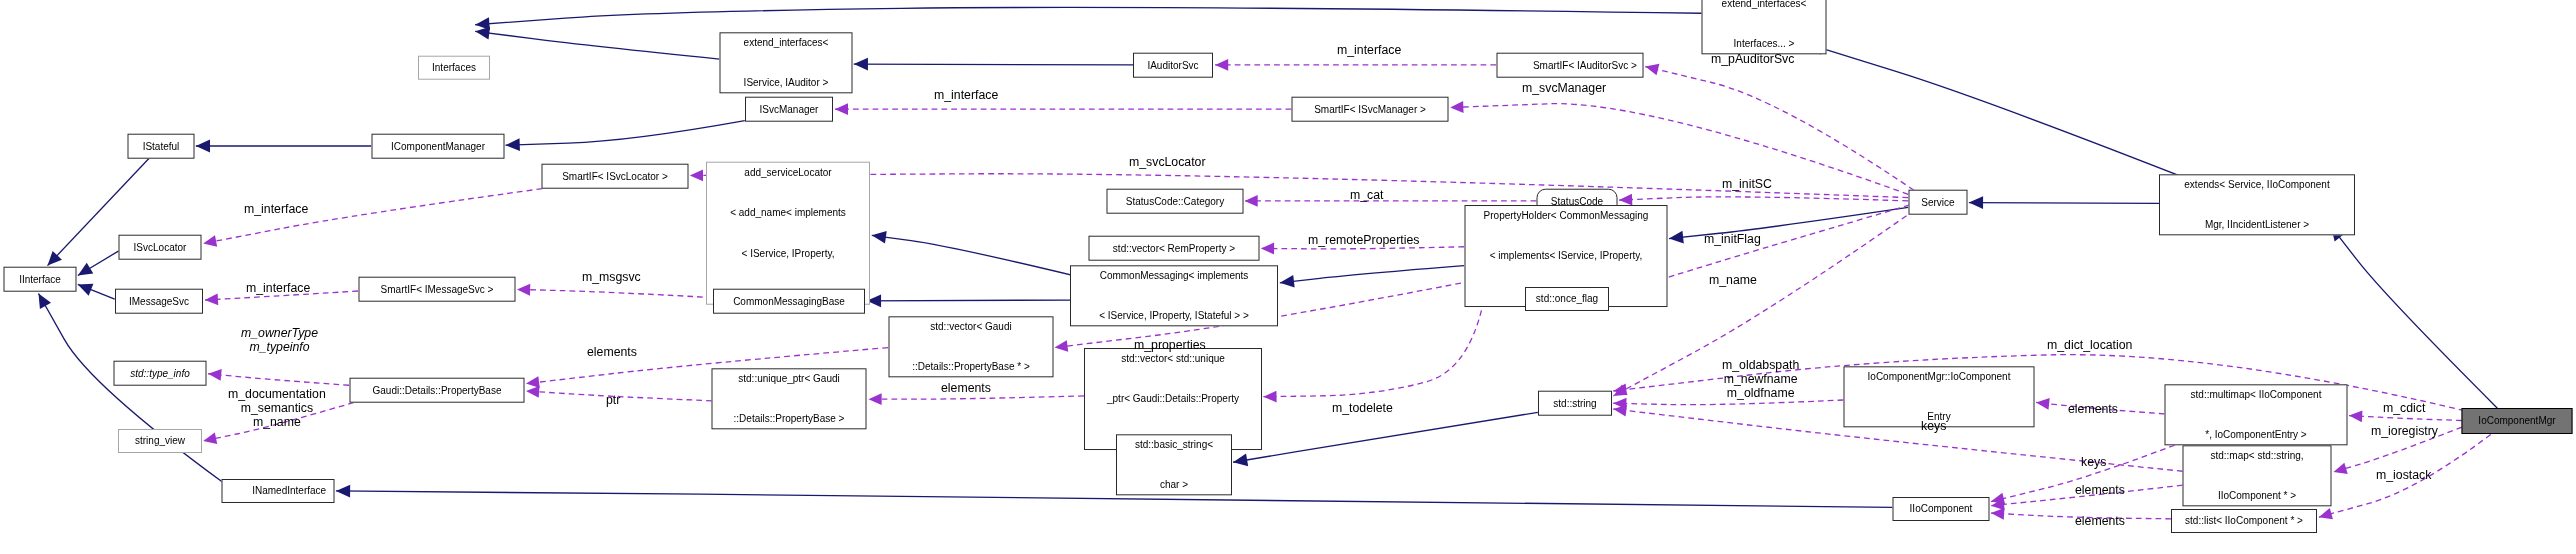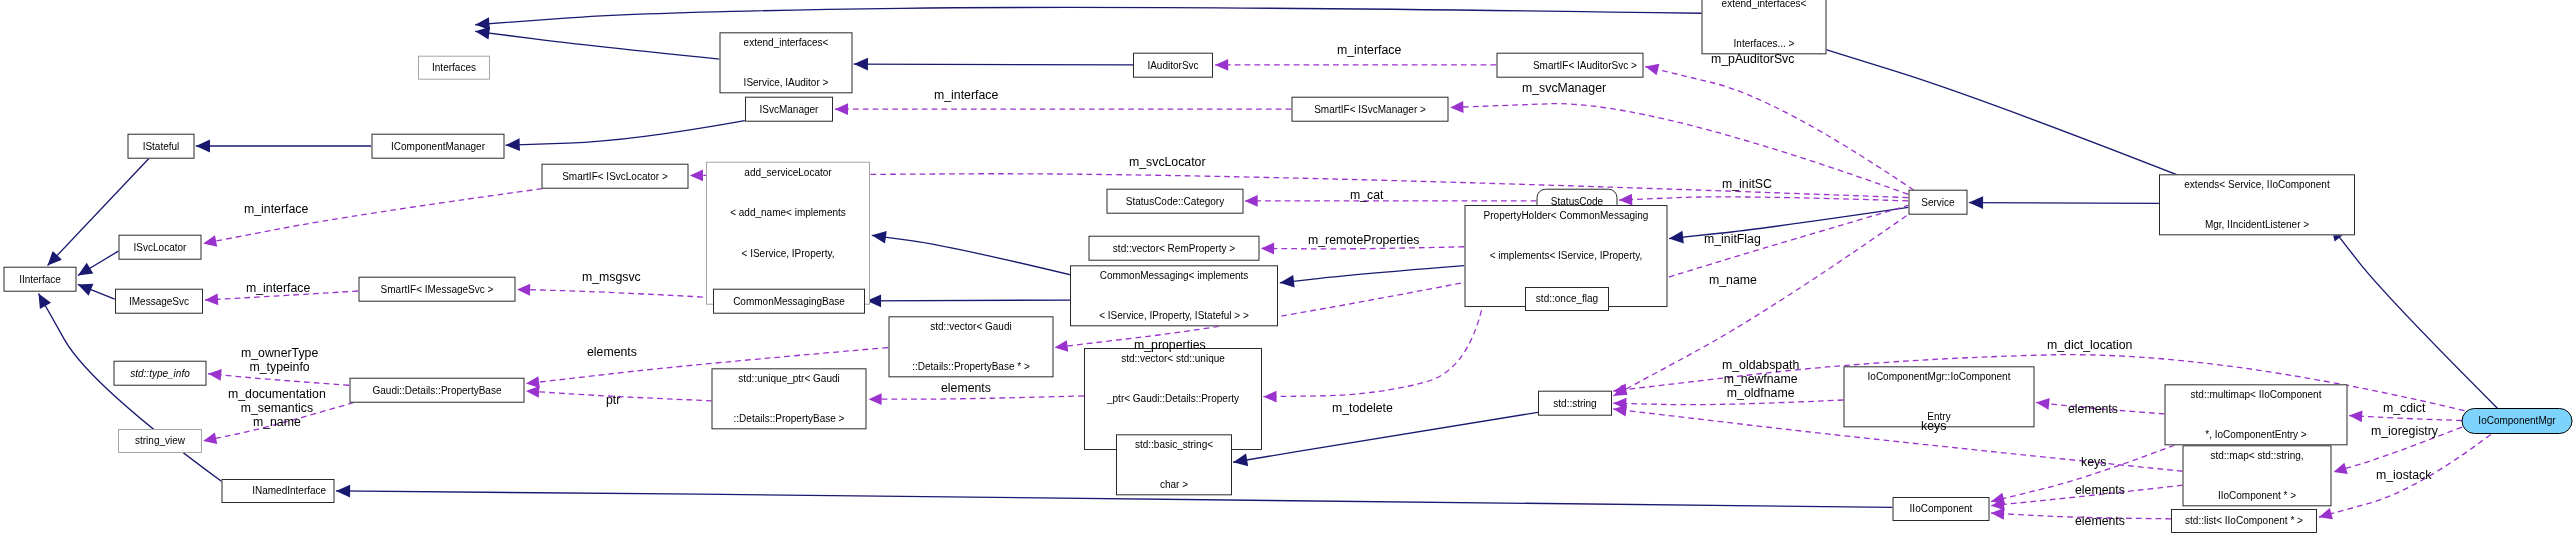--- a/index.html
+++ b/index.html
@@ -4,21 +4,21 @@
 <style>
   html,body{margin:0;padding:0;background:#ffffff;}
   #stage{position:relative;width:2576px;height:555px;background:#ffffff;
          font-family:"Liberation Sans","DejaVu Sans",sans-serif;overflow:hidden;}
   #edges{position:absolute;left:0;top:0;width:2576px;height:555px;}
   .node{position:absolute;transform:translate(-50%,-50%);box-sizing:border-box;
         background:#ffffff;border:1.2px solid #2a2a2a;color:#000;
         display:flex;flex-direction:column;align-items:center;justify-content:center;
         font-size:10px;line-height:15.6px;text-align:center;padding:1.6px 5.7px;white-space:nowrap;gap:25px;}
   .node.external{border-color:#a6a6a6;}
-  .node.focus{background:#7dd3fc;border-color:#000000;border-radius:13px;}
+  .node.focus{background:#737373;border-color:#000000;}
   .edge-label{position:absolute;font-size:12.3px;line-height:14px;color:#000;
               text-align:center;white-space:nowrap;}
 </style>
 </head>
 <body>
 
 <div id="stage">
   <svg id="edges" viewBox="0 0 3144 677" xmlns="http://www.w3.org/2000/svg">
     <defs>
       <marker id="arrow-inh" viewBox="0 0 12 12" refX="11" refY="6" markerWidth="13" markerHeight="13" orient="auto">
@@ -227,21 +227,21 @@
       <div class="edge-label" style="left: 1308px; top: 233px;">m_remoteProperties</div>
       <div class="edge-label" style="left: 1704px; top: 232px;">m_initFlag</div>
       <div class="edge-label" style="left: 1709px; top: 273px;">m_name</div>
       <div class="edge-label" style="left: 246px; top: 281px;">m_interface</div>
       <div class="edge-label" style="left: 582px; top: 270px;">m_msgsvc</div>
       <div class="edge-label" style="left: 1134px; top: 338px;">m_properties</div>
       <div class="edge-label" style="left: 1332px; top: 401px;">m_todelete</div>
       <div class="edge-label" style="left: 587px; top: 345px;">elements</div>
       <div class="edge-label" style="left: 606px; top: 393px;">ptr</div>
       <div class="edge-label" style="left: 941px; top: 381px;">elements</div>
-      <div class="edge-label" style="left: 241px; top: 346px;">
+      <div class="edge-label" style="left: 241px; top: 326px; font-style: italic;">
         <div>m_ownerType</div>
         <div>m_typeinfo</div>
       </div>
       <div class="edge-label" style="left: 228px; top: 387px;">
         <div>m_documentation</div>
         <div>m_semantics</div>
         <div>m_name</div>
       </div>
       <div class="edge-label" style="left: 1722px; top: 358px;">
         <div>m_oldabspath</div>

